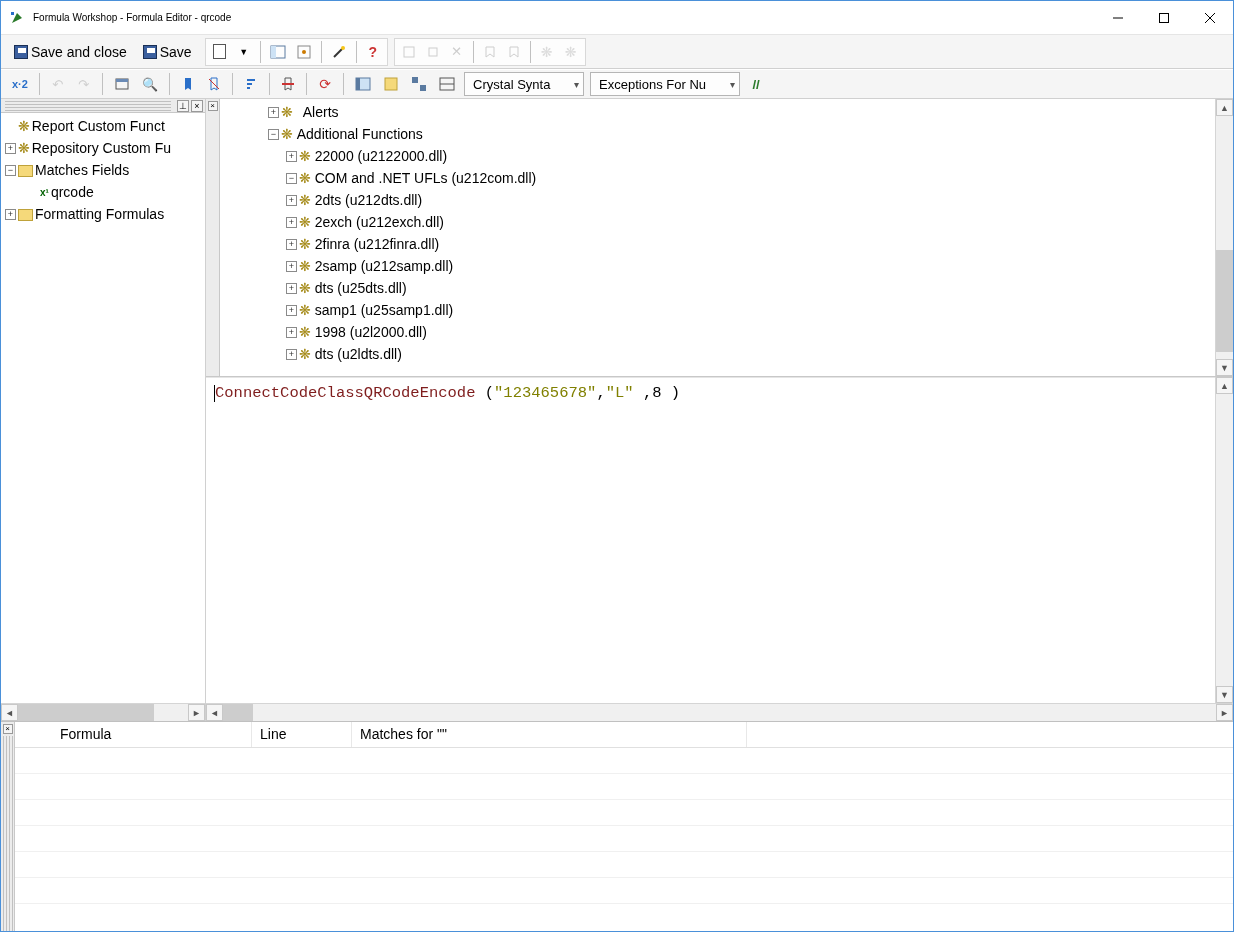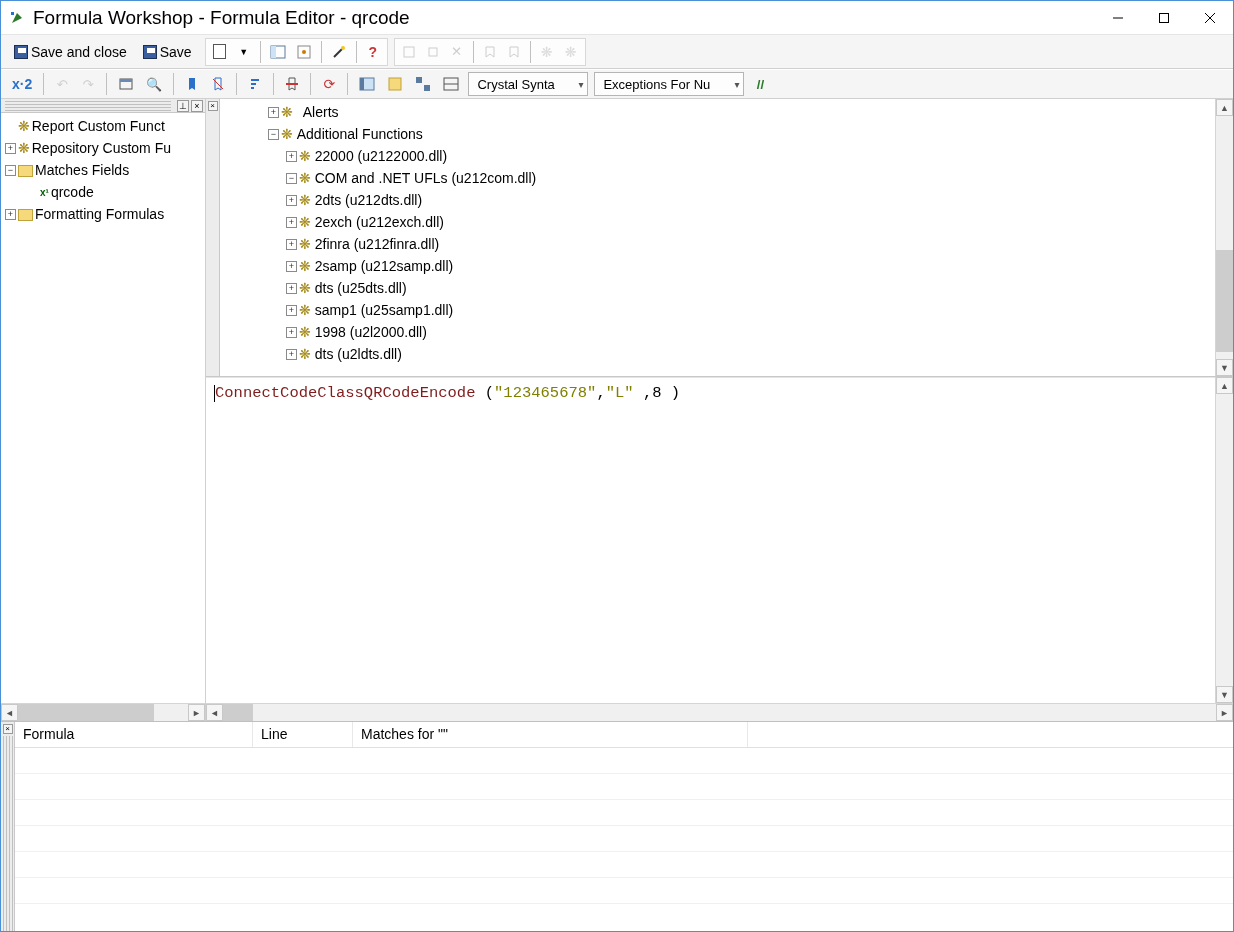--- a/index.html
+++ b/index.html
@@ -20,21 +20,21 @@
   display: flex;
   align-items: center;
   background: #fff;
   border-bottom: 1px solid #e5e5e5;
   padding-left: 8px;
 }
 .titlebar .appicon {
   width: 16px; height: 16px; margin-right: 8px;
   display: inline-flex; align-items: center; justify-content: center;
 }
-.titlebar .title { font-size: 19px; color: #000; flex: 1; }
+.titlebar .title { font-size: 10px; color: #000; flex: 1; }
 .winbtns { display: flex; height: 100%; }
 .winbtn {
   width: 46px; display: flex; align-items: center; justify-content: center;
   font-family: "Segoe MDL2 Assets", sans-serif; font-size: 10px; color: #333;
 }
 
 .toolbar {
   height: 34px;
   display: flex;
   align-items: center;
@@ -279,21 +279,21 @@
         <span class="ic-gear" style="color:#aaa;"></span>
       </button>
     <button class="tbtn disabled">
         <span class="ic-gear" style="color:#aaa;"></span>
       </button>
   </div>
 </div>
 
 <div class="toolbar secondary">
   <button class="tbtn">
-      <span style="color:#2a6fc9;font-size:14px;font-weight:bold;">x·2</span>
+      <span style="color:#2a6fc9;font-size:11px;font-weight:bold;">x·2</span>
     </button>
   <span class="tsep"></span>
   <button class="tbtn disabled">
       <span style="color:#999;">↶</span>
     </button>
   <button class="tbtn disabled">
       <span style="color:#999;">↷</span>
     </button>
   <span class="tsep"></span>
   <button class="tbtn">
@@ -511,21 +511,21 @@
     </div>
   </div>
 
   <div class="bottom">
     <div class="gutter">
       <span class="x">×</span>
       <span class="grip"></span>
     </div>
     <div class="grid">
       <div class="ghdr">
-        <div class="col" style="width:238px;">Formula</div>
+        <div class="col" style="width:200px;margin-left:37px;">Formula</div>
         <div class="col" style="width:100px;">Line</div>
         <div class="col" style="width:395px;">Matches for ""</div>
         <div class="col" style="flex:1;border-right:none;"></div>
       </div>
       <div class="grows">
         <div class="grow"></div>
         <div class="grow"></div>
         <div class="grow"></div>
         <div class="grow"></div>
         <div class="grow"></div>

